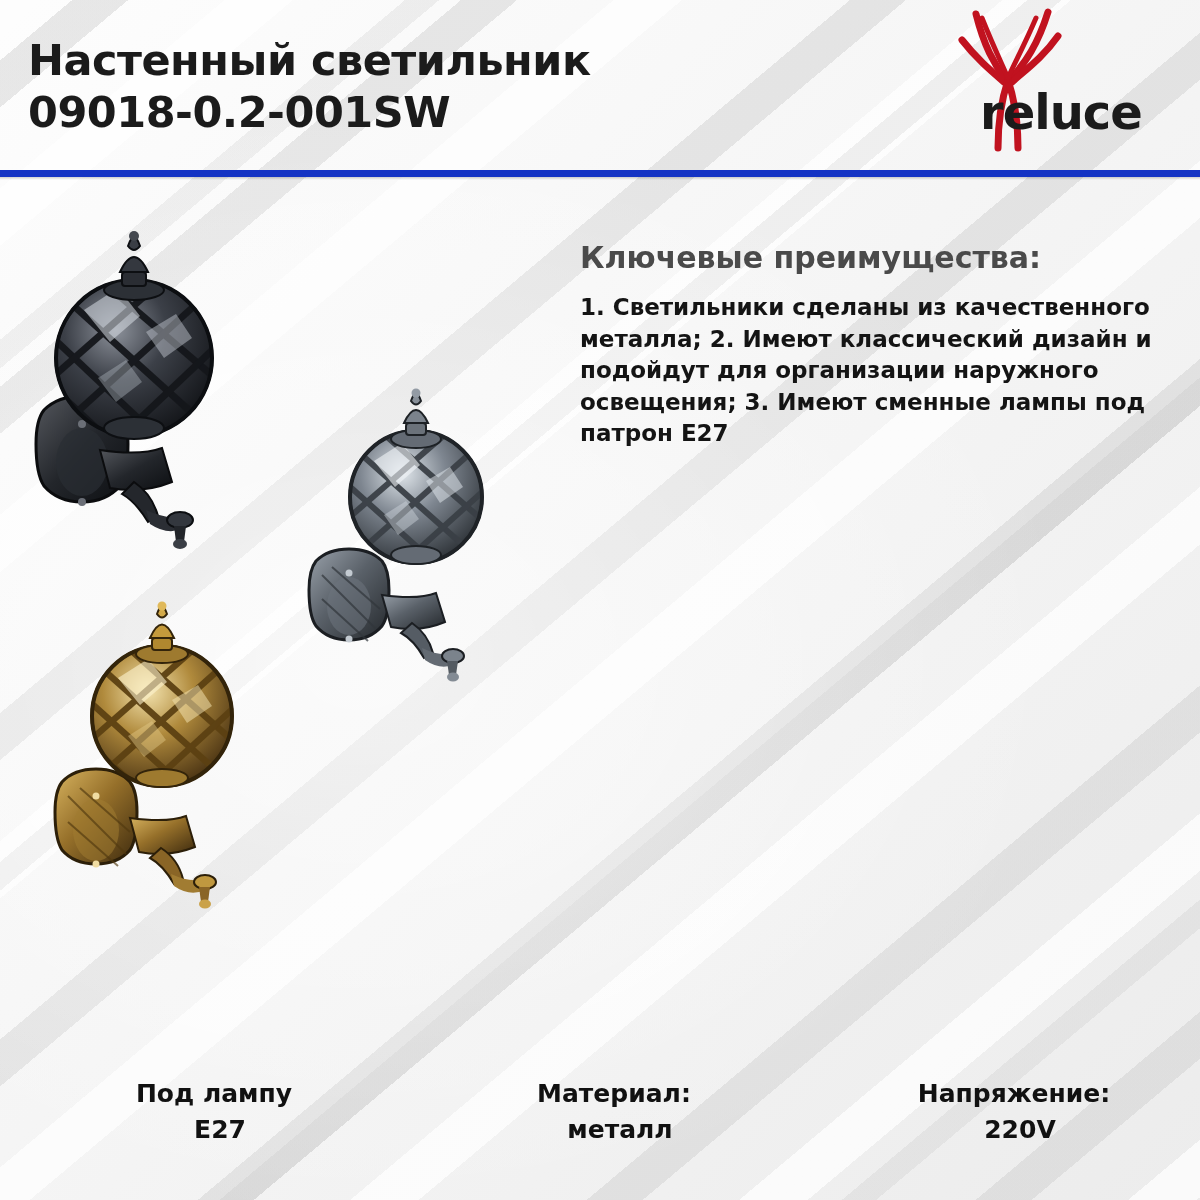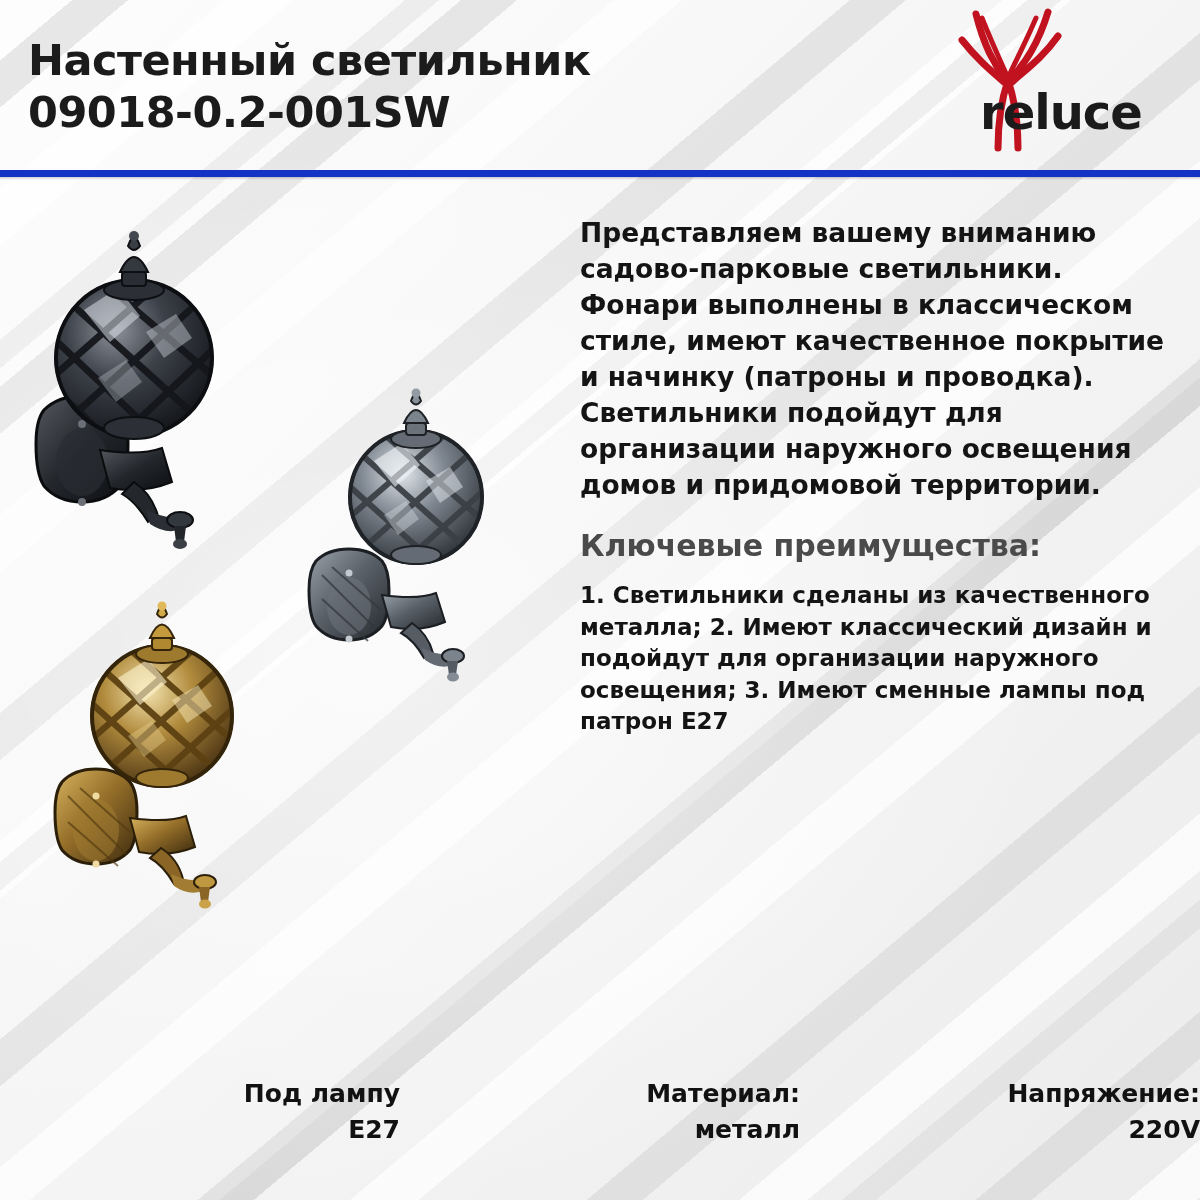--- a/index.html
+++ b/index.html
@@ -150,21 +150,21 @@
   .specs {
     position: absolute;
     left: 0; right: 0;
     bottom: 34px;
     height: 90px;
     z-index: 7;
     display: flex;
   }
   .spec {
     flex: 1;
-    text-align: right;
+    text-align: center;
     font-size: 25px;
     font-weight: bold;
     color: #111;
     line-height: 1.45;
     padding-left: 28px;
   }
   .spec .v { display: block; margin-left: 12px; }
 
   
   .lamps {
@@ -387,21 +387,20 @@
 
       <rect x="116" y="40" width="20" height="12" rx="3" fill="#b0882f" stroke="#33240a" stroke-width="2"></rect>
       <path d="M114 40 q12 -27 24 0 z" fill="#c49a3c" stroke="#33240a" stroke-width="2"></path>
       <path d="M121 16 q5 -15 10 0 q-5 7 -10 0 z" fill="#d2a949" stroke="#33240a" stroke-width="2"></path>
       <circle cx="126" cy="8" r="4.5" fill="#e0b95a"></circle>
     </svg>
   </div>
 </div>
 
 <div class="text-col">
-  <div class="intro">Представляем вашему вниманию садово-парковые светильники. Фонари выполнены в классическом стиле, имеют качественное покрытие и начинку (патроны и проводка). Светильники подойдут для организации наружного освещения домов и придомовой территории.</div>
   <div class="adv-title">Ключевые преимущества:</div>
   <div class="adv-list">1. Светильники сделаны из качественного металла; 2. Имеют классический дизайн и подойдут для организации наружного освещения; 3. Имеют сменные лампы под патрон E27</div>
 </div>
 
 <div class="specs">
   <div class="spec">
     <span>Под лампу</span>
     <span class="v">E27</span>
   </div>
   <div class="spec">

